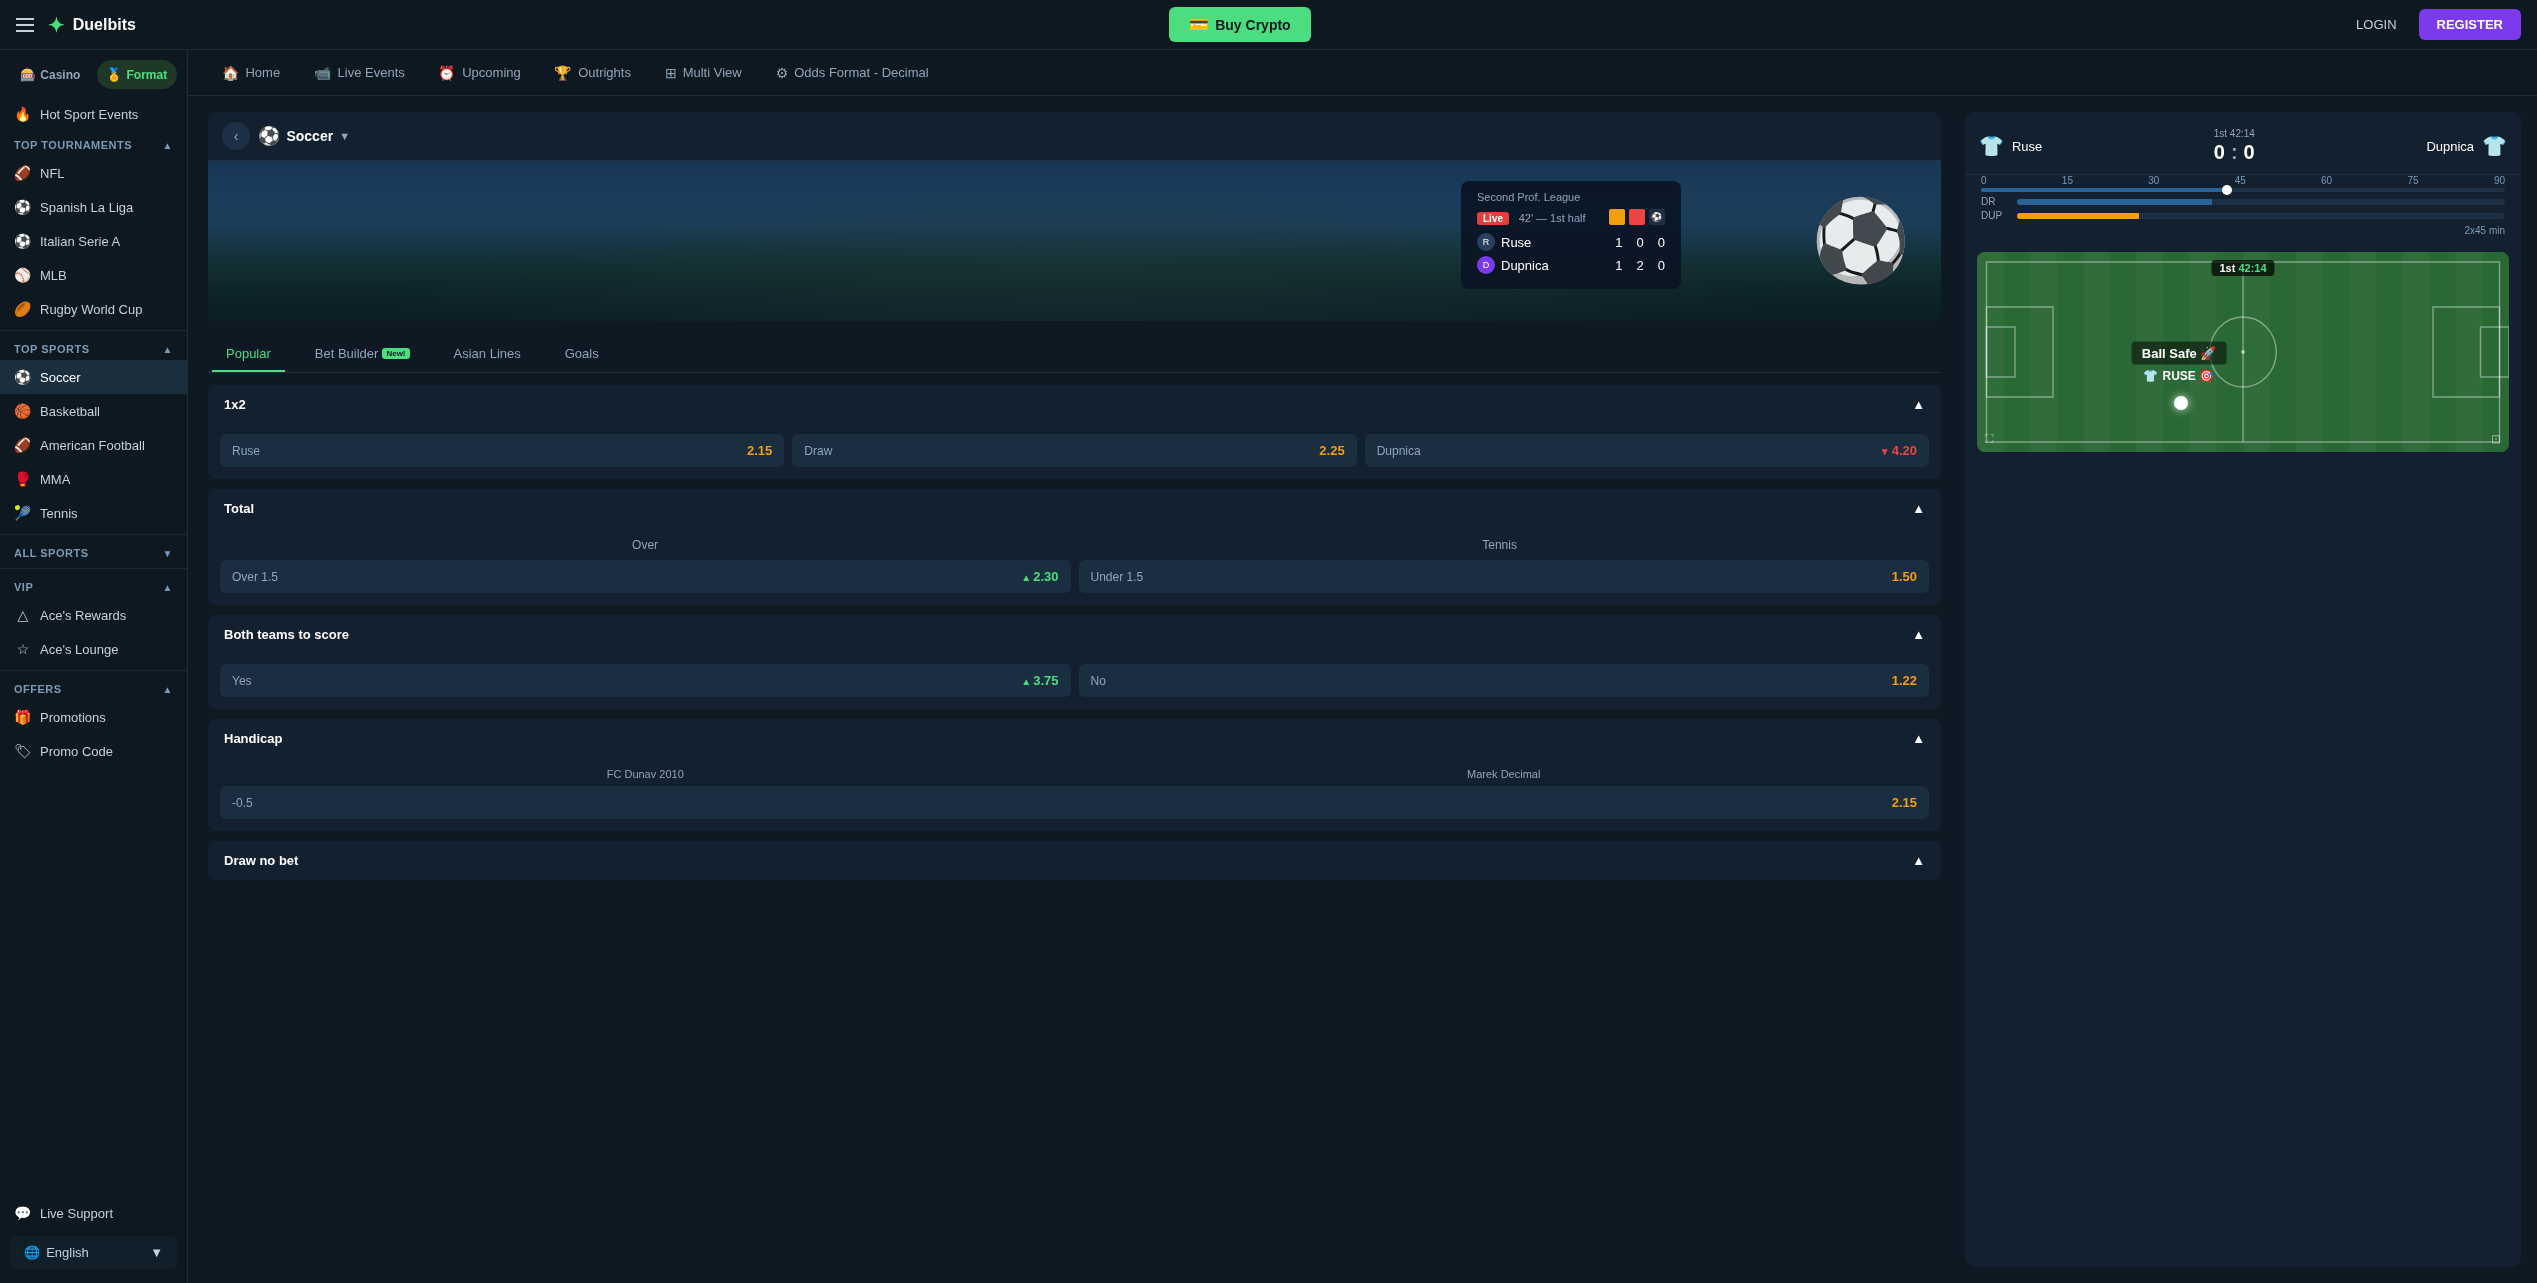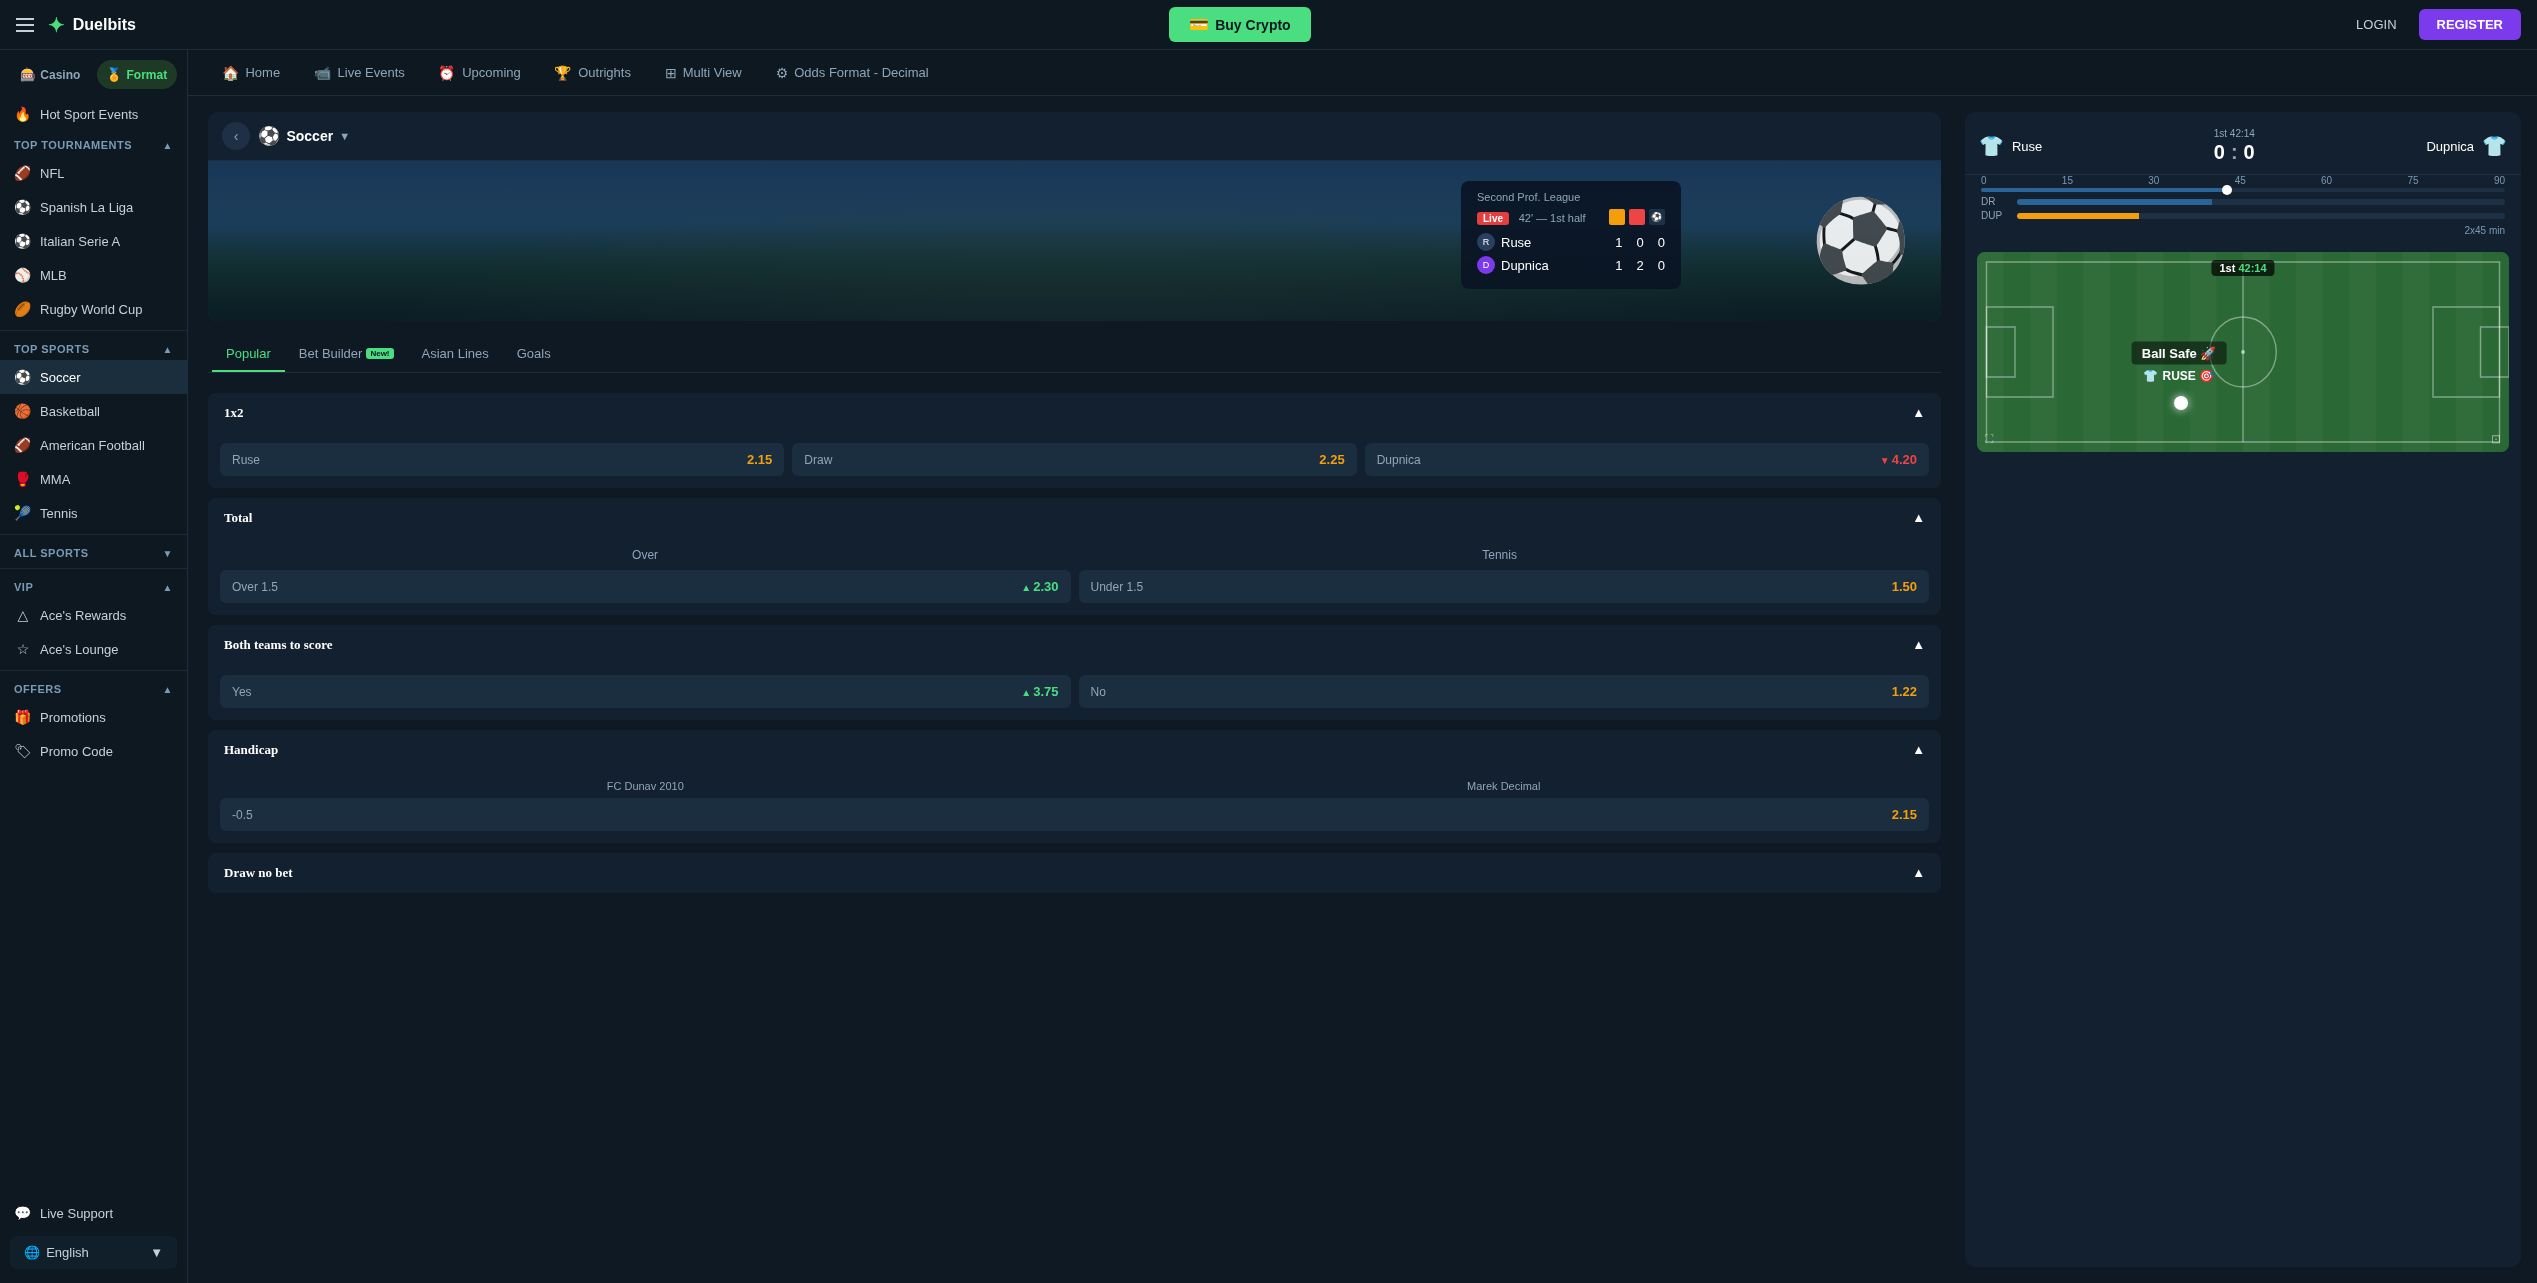--- a/index.html
+++ b/index.html
@@ -300,23 +300,23 @@
       top: 50%;
       transform: translateY(-50%);
       font-size: 80px;
       z-index: 3;
       opacity: 0.9;
     }
 
     
     .betting-tabs {
       display: flex;
-      gap: 0;
+      gap: 16px;
       border-bottom: 1px solid #1e2d3a;
-      margin-bottom: 20px;
+      margin-bottom: 12px;
       padding: 0 4px;
     }
     .betting-tab {
       padding: 9px 14px;
       font-size: 13px;
       color: #8fa5b8;
       cursor: pointer;
       border-bottom: 2px solid transparent;
       white-space: nowrap;
       display: flex;
@@ -342,21 +342,20 @@
     }
     .bet-section-header {
       display: flex;
       align-items: center;
       justify-content: space-between;
       padding: 12px 16px;
       cursor: pointer;
       font-size: 13px;
       font-weight: 600;
       color: #fff;
-      font-family: Liberation Serif, serif;
     }
     .bet-section-body { padding: 10px 12px 12px; }
 
     .bet-cols-header {
       display: flex;
       justify-content: space-around;
       margin-bottom: 8px;
       font-size: 12px;
       color: #8fa5b8;
     }

